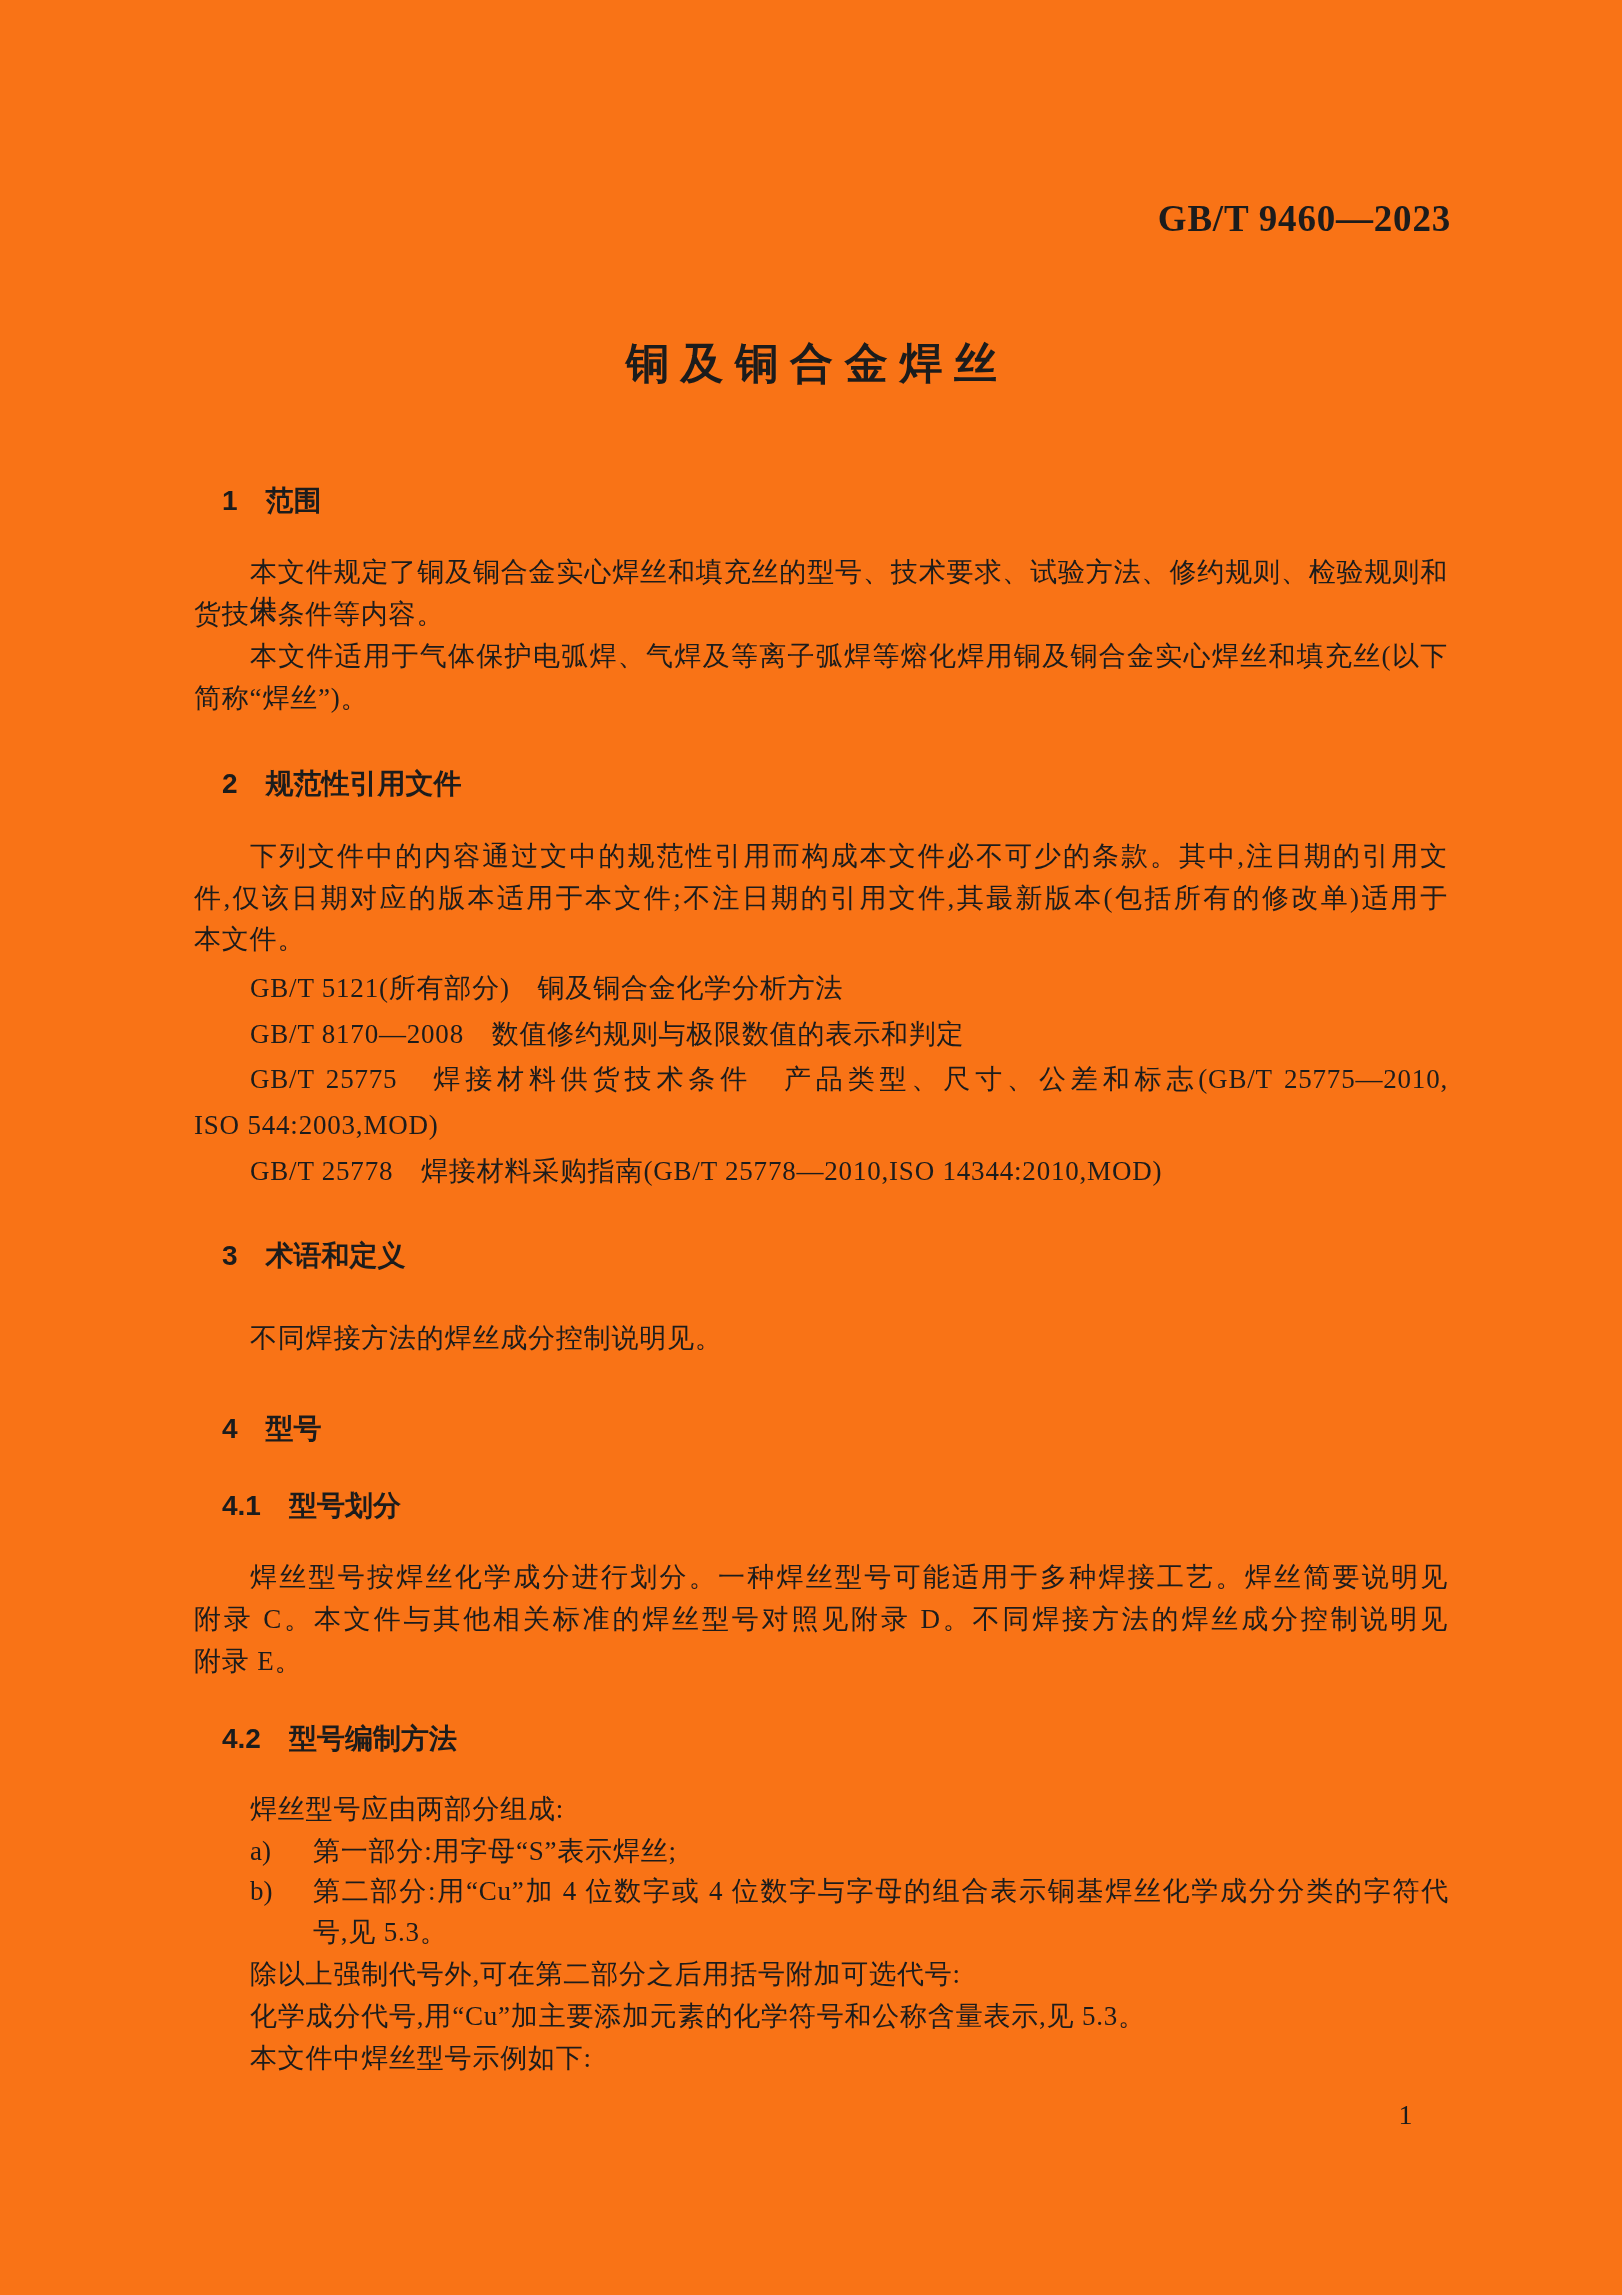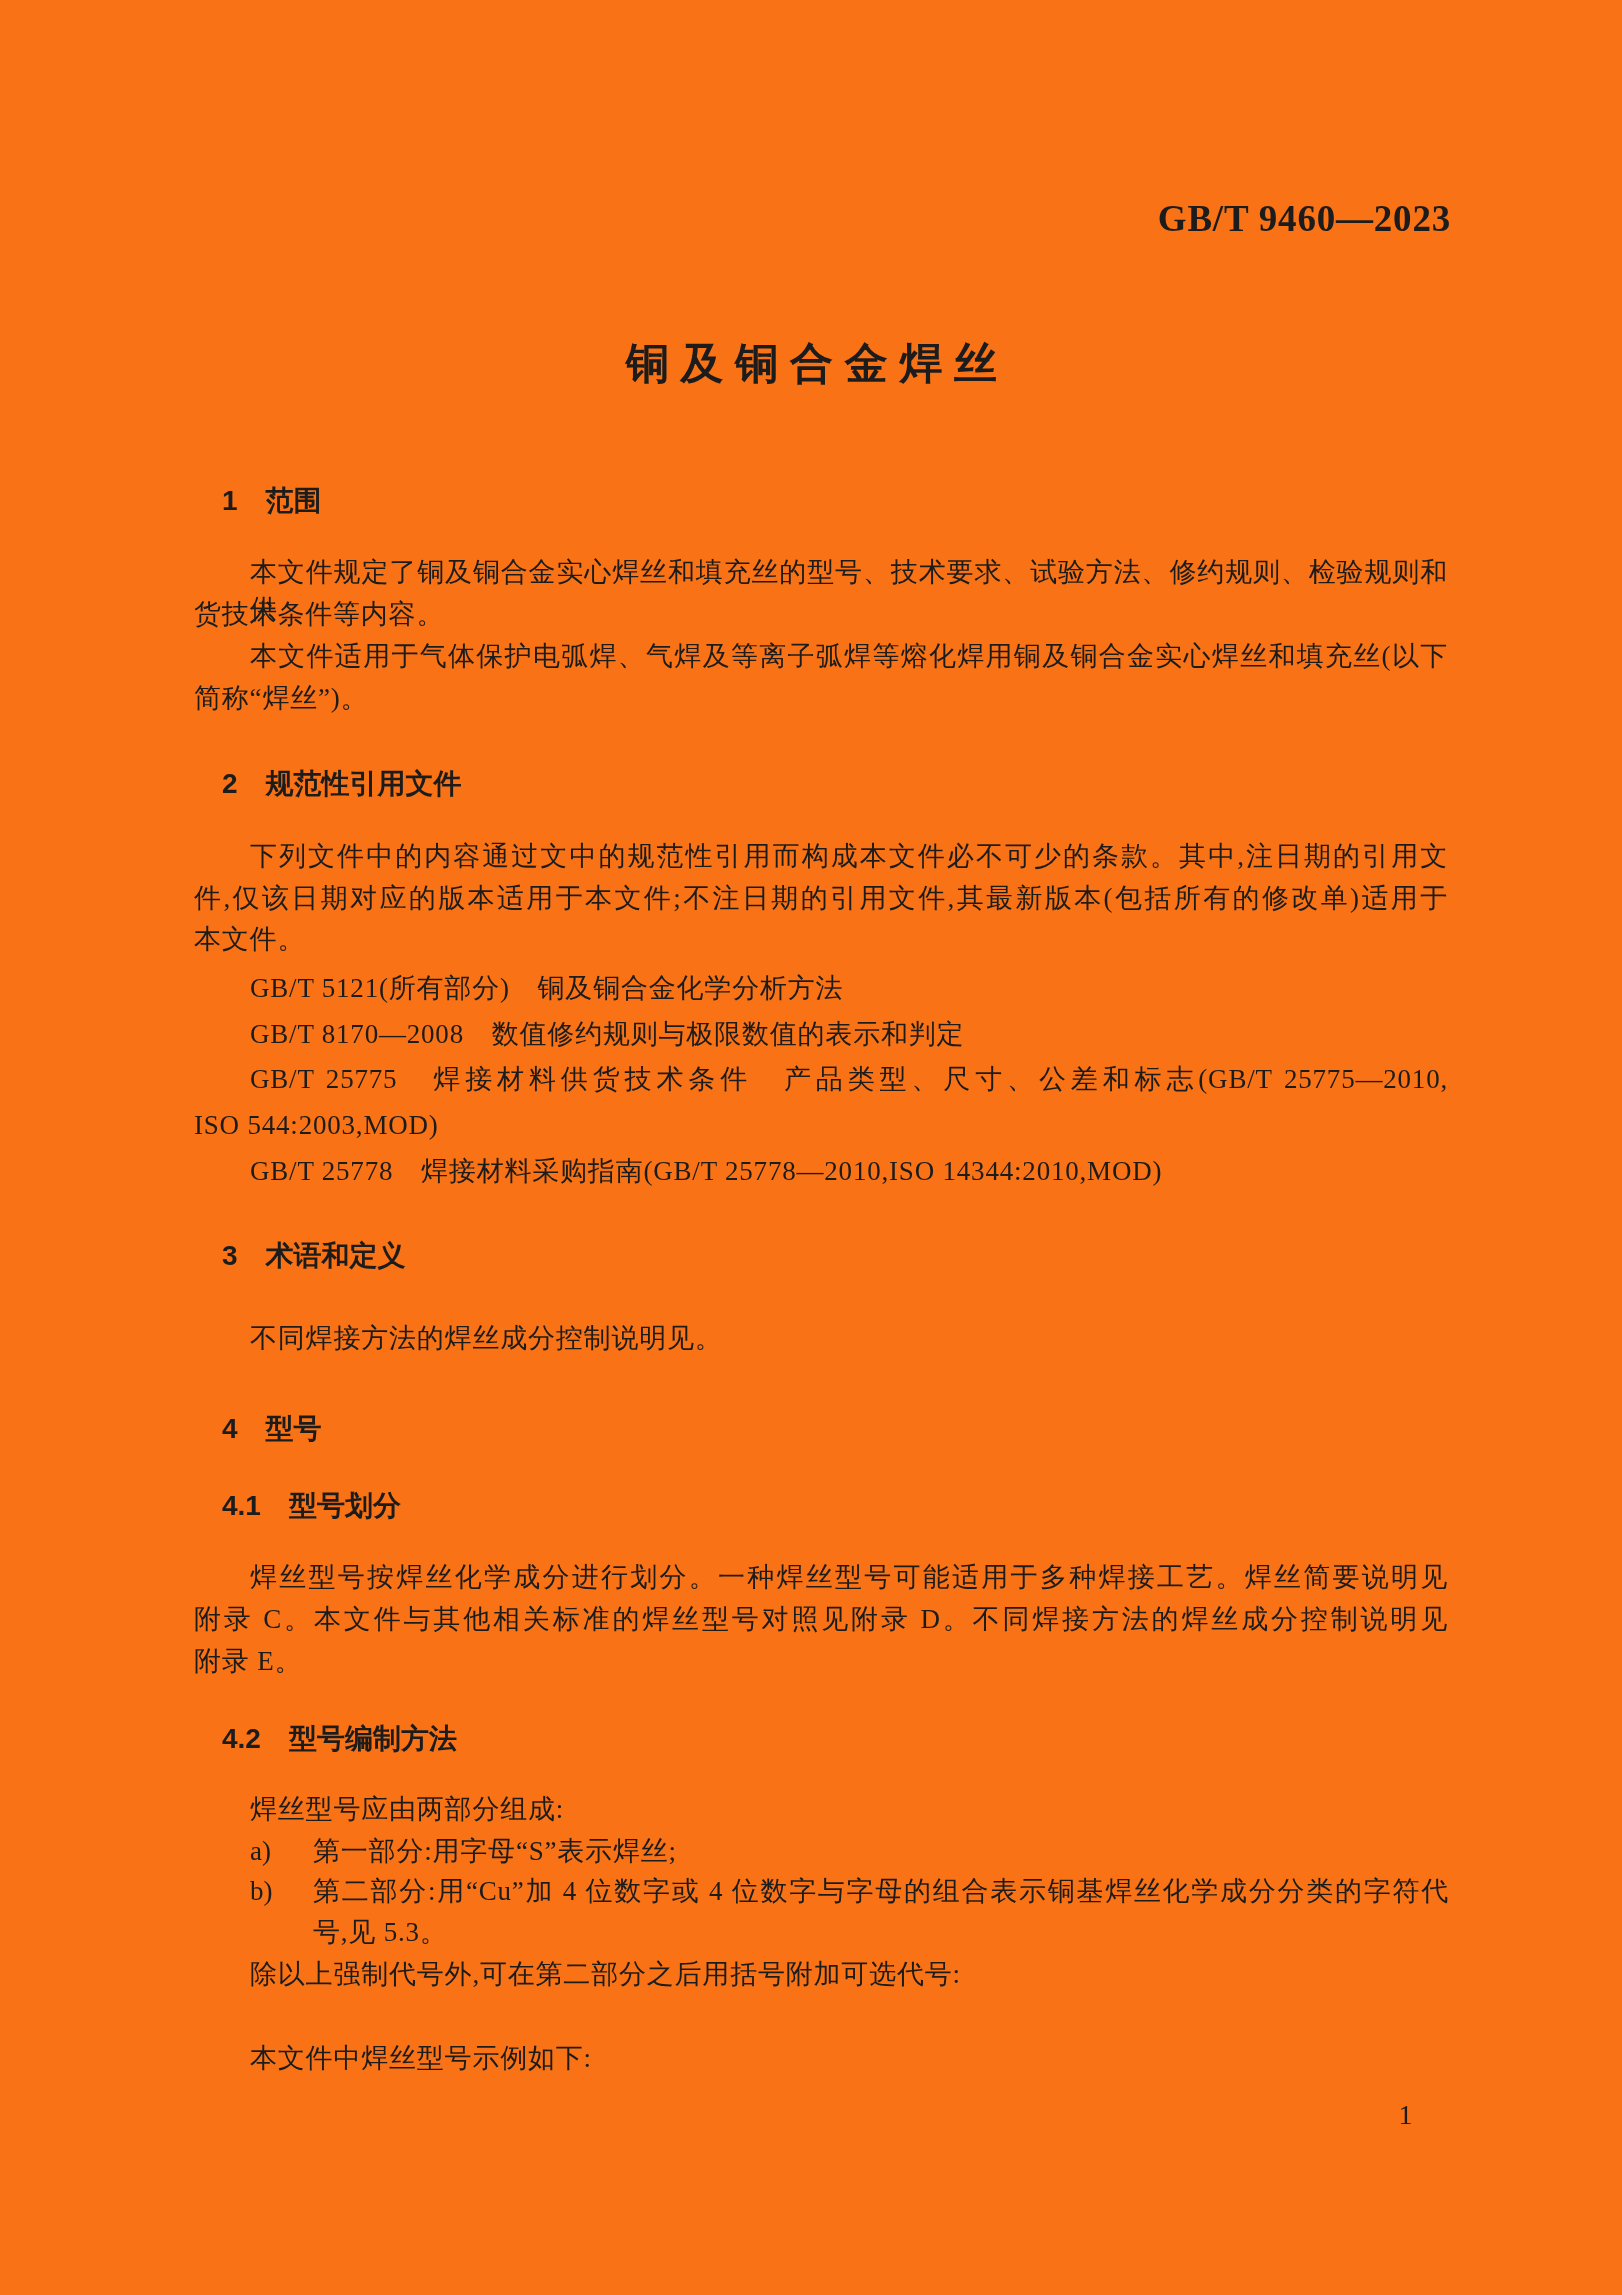--- a/index.html
+++ b/index.html
@@ -123,18 +123,19 @@
   <div class="row at-indent" style="top:1791px">焊丝型号应由两部分组成:</div>
 
   <div class="marker" style="top:1833px">a)</div>
   <div class="row at-item" style="top:1833px">第一部分:用字母“S”表示焊丝;</div>
 
   <div class="marker" style="top:1873px">b)</div>
   <div class="row just at-item" style="top:1873px">第二部分:用“Cu”加 4 位数字或 4 位数字与字母的组合表示铜基焊丝化学成分分类的字符代</div>
   <div class="row at-item" style="top:1914px">号,见 5.3。</div>
 
   <div class="row at-indent" style="top:1956px">除以上强制代号外,可在第二部分之后用括号附加可选代号:</div>
+  <div class="row at-indent" style="top:1998px">化学成分代号,用“Cu”加主要添加元素的化学符号和公称含量表示,见 5.3。</div>
   <div class="row at-indent" style="top:2040px">本文件中焊丝型号示例如下:</div>
 
   <div class="page-num">1</div>
 
 </div>
 
 
 </body></html>

